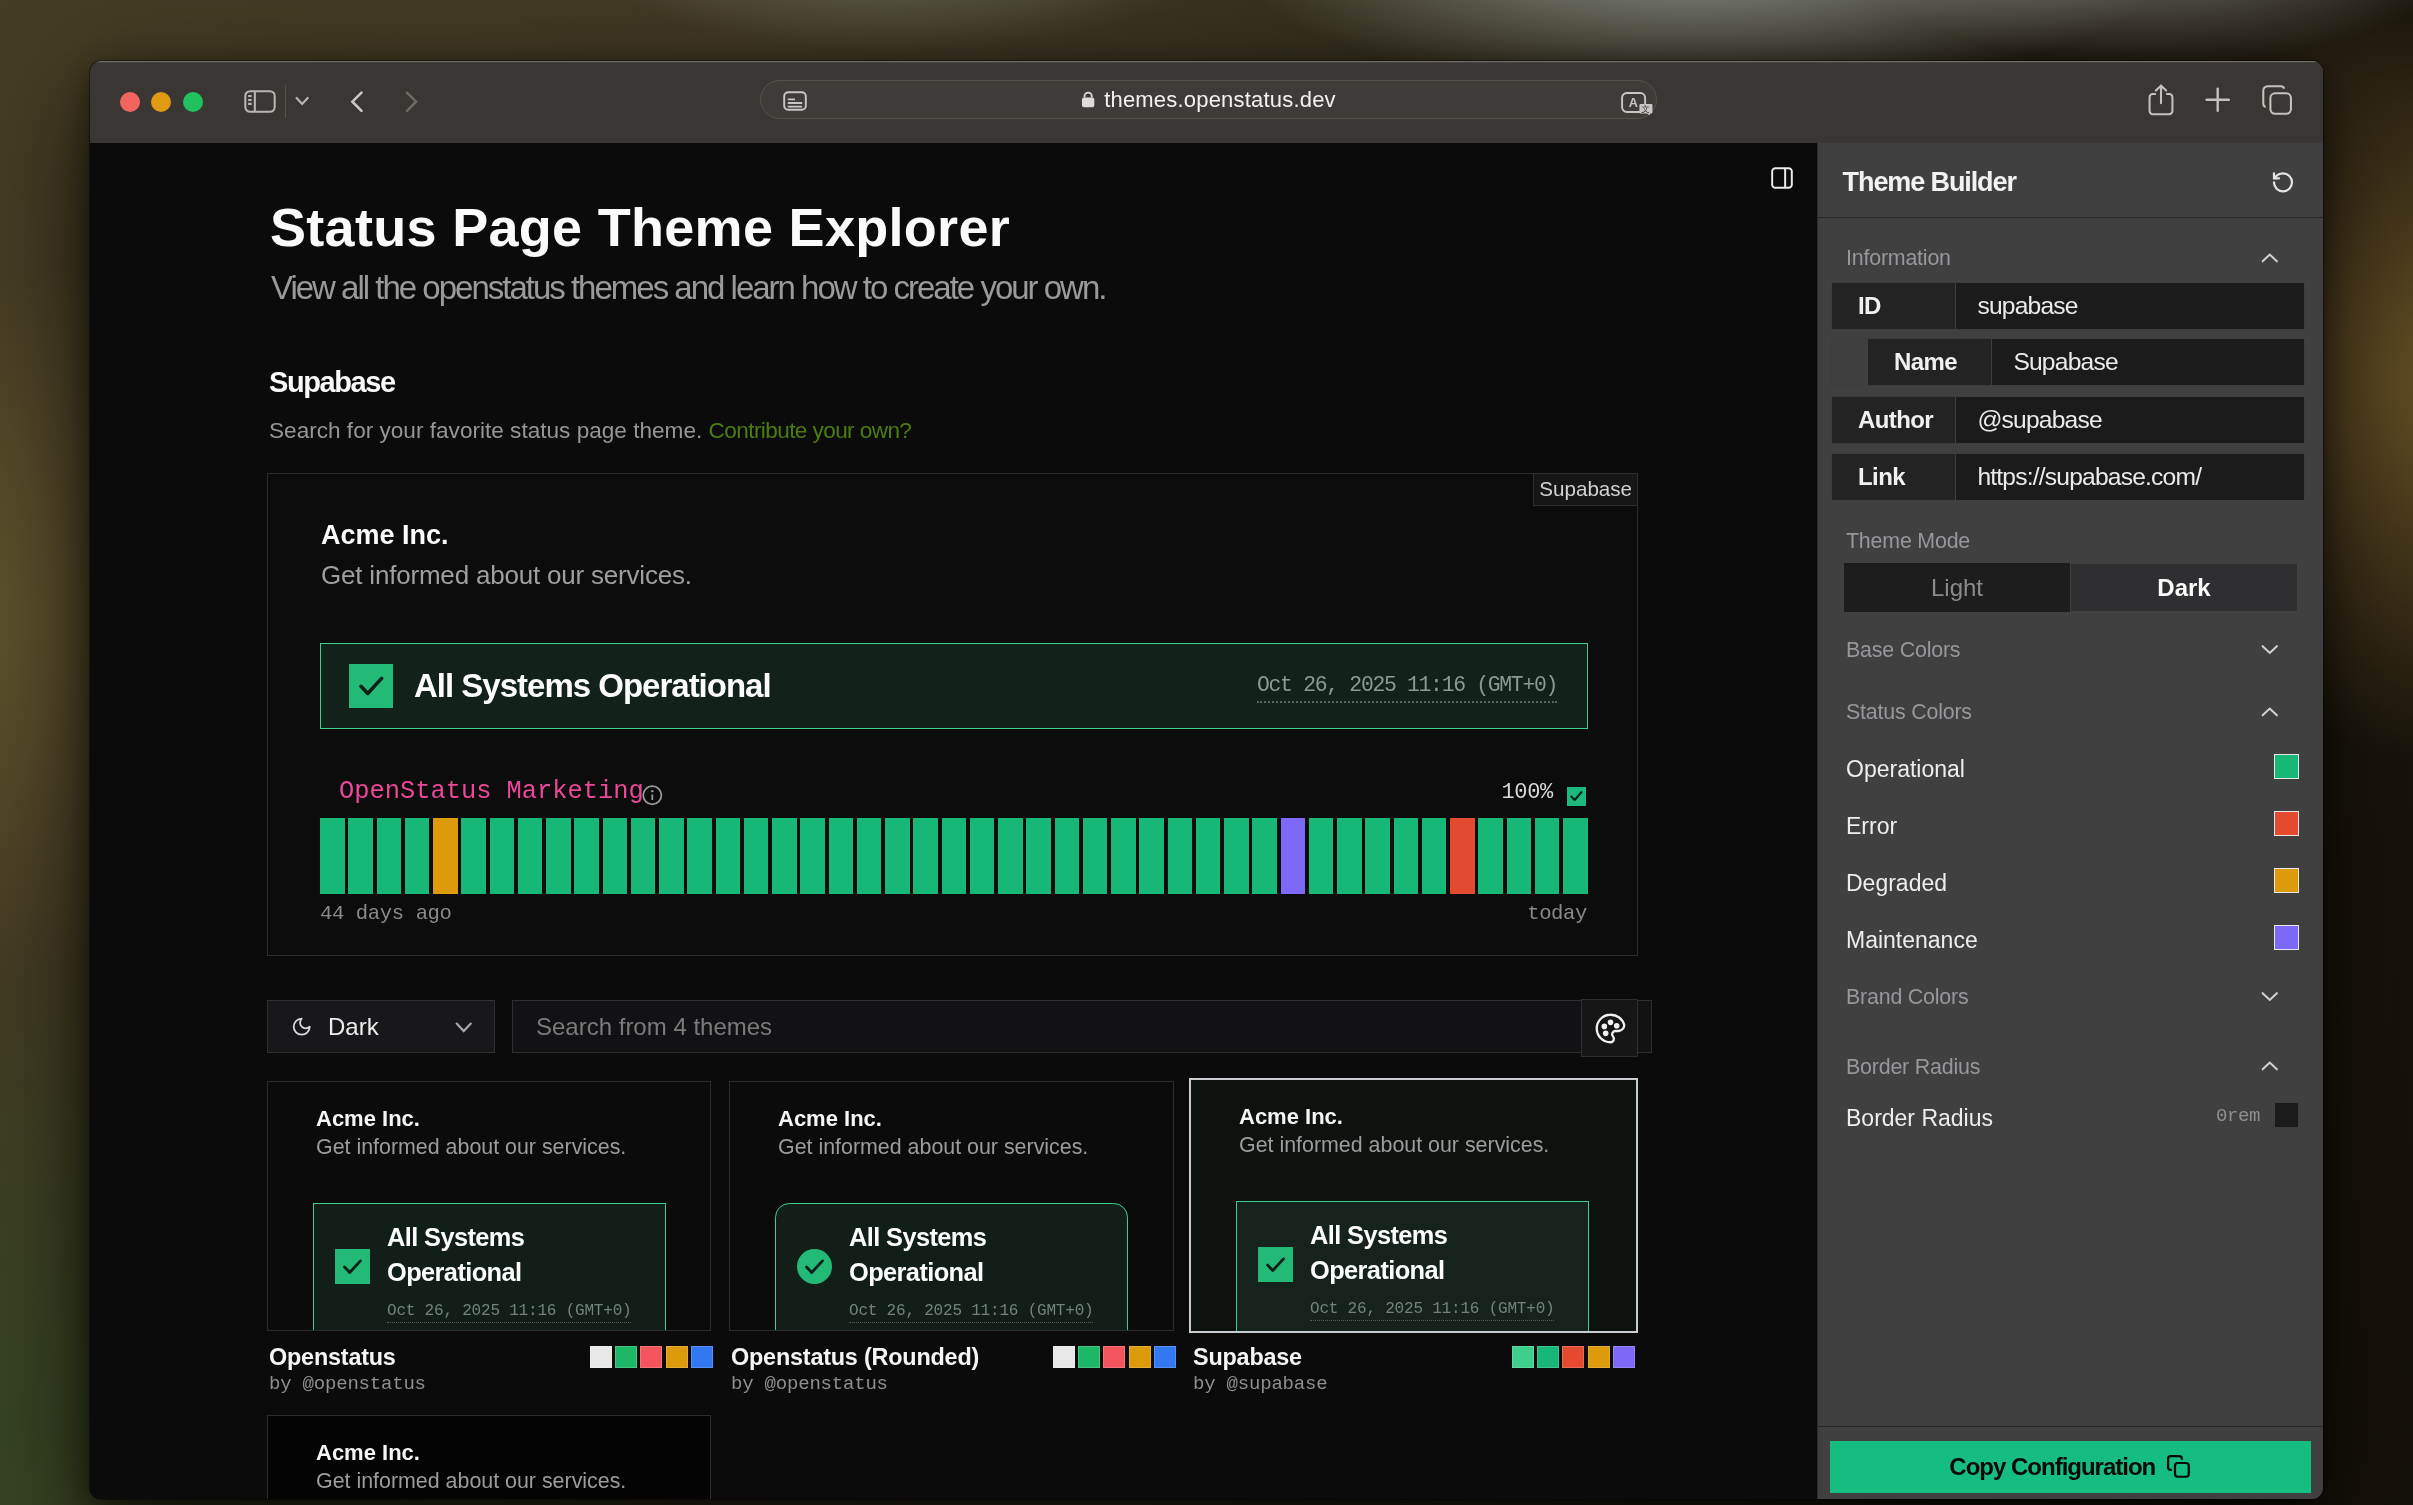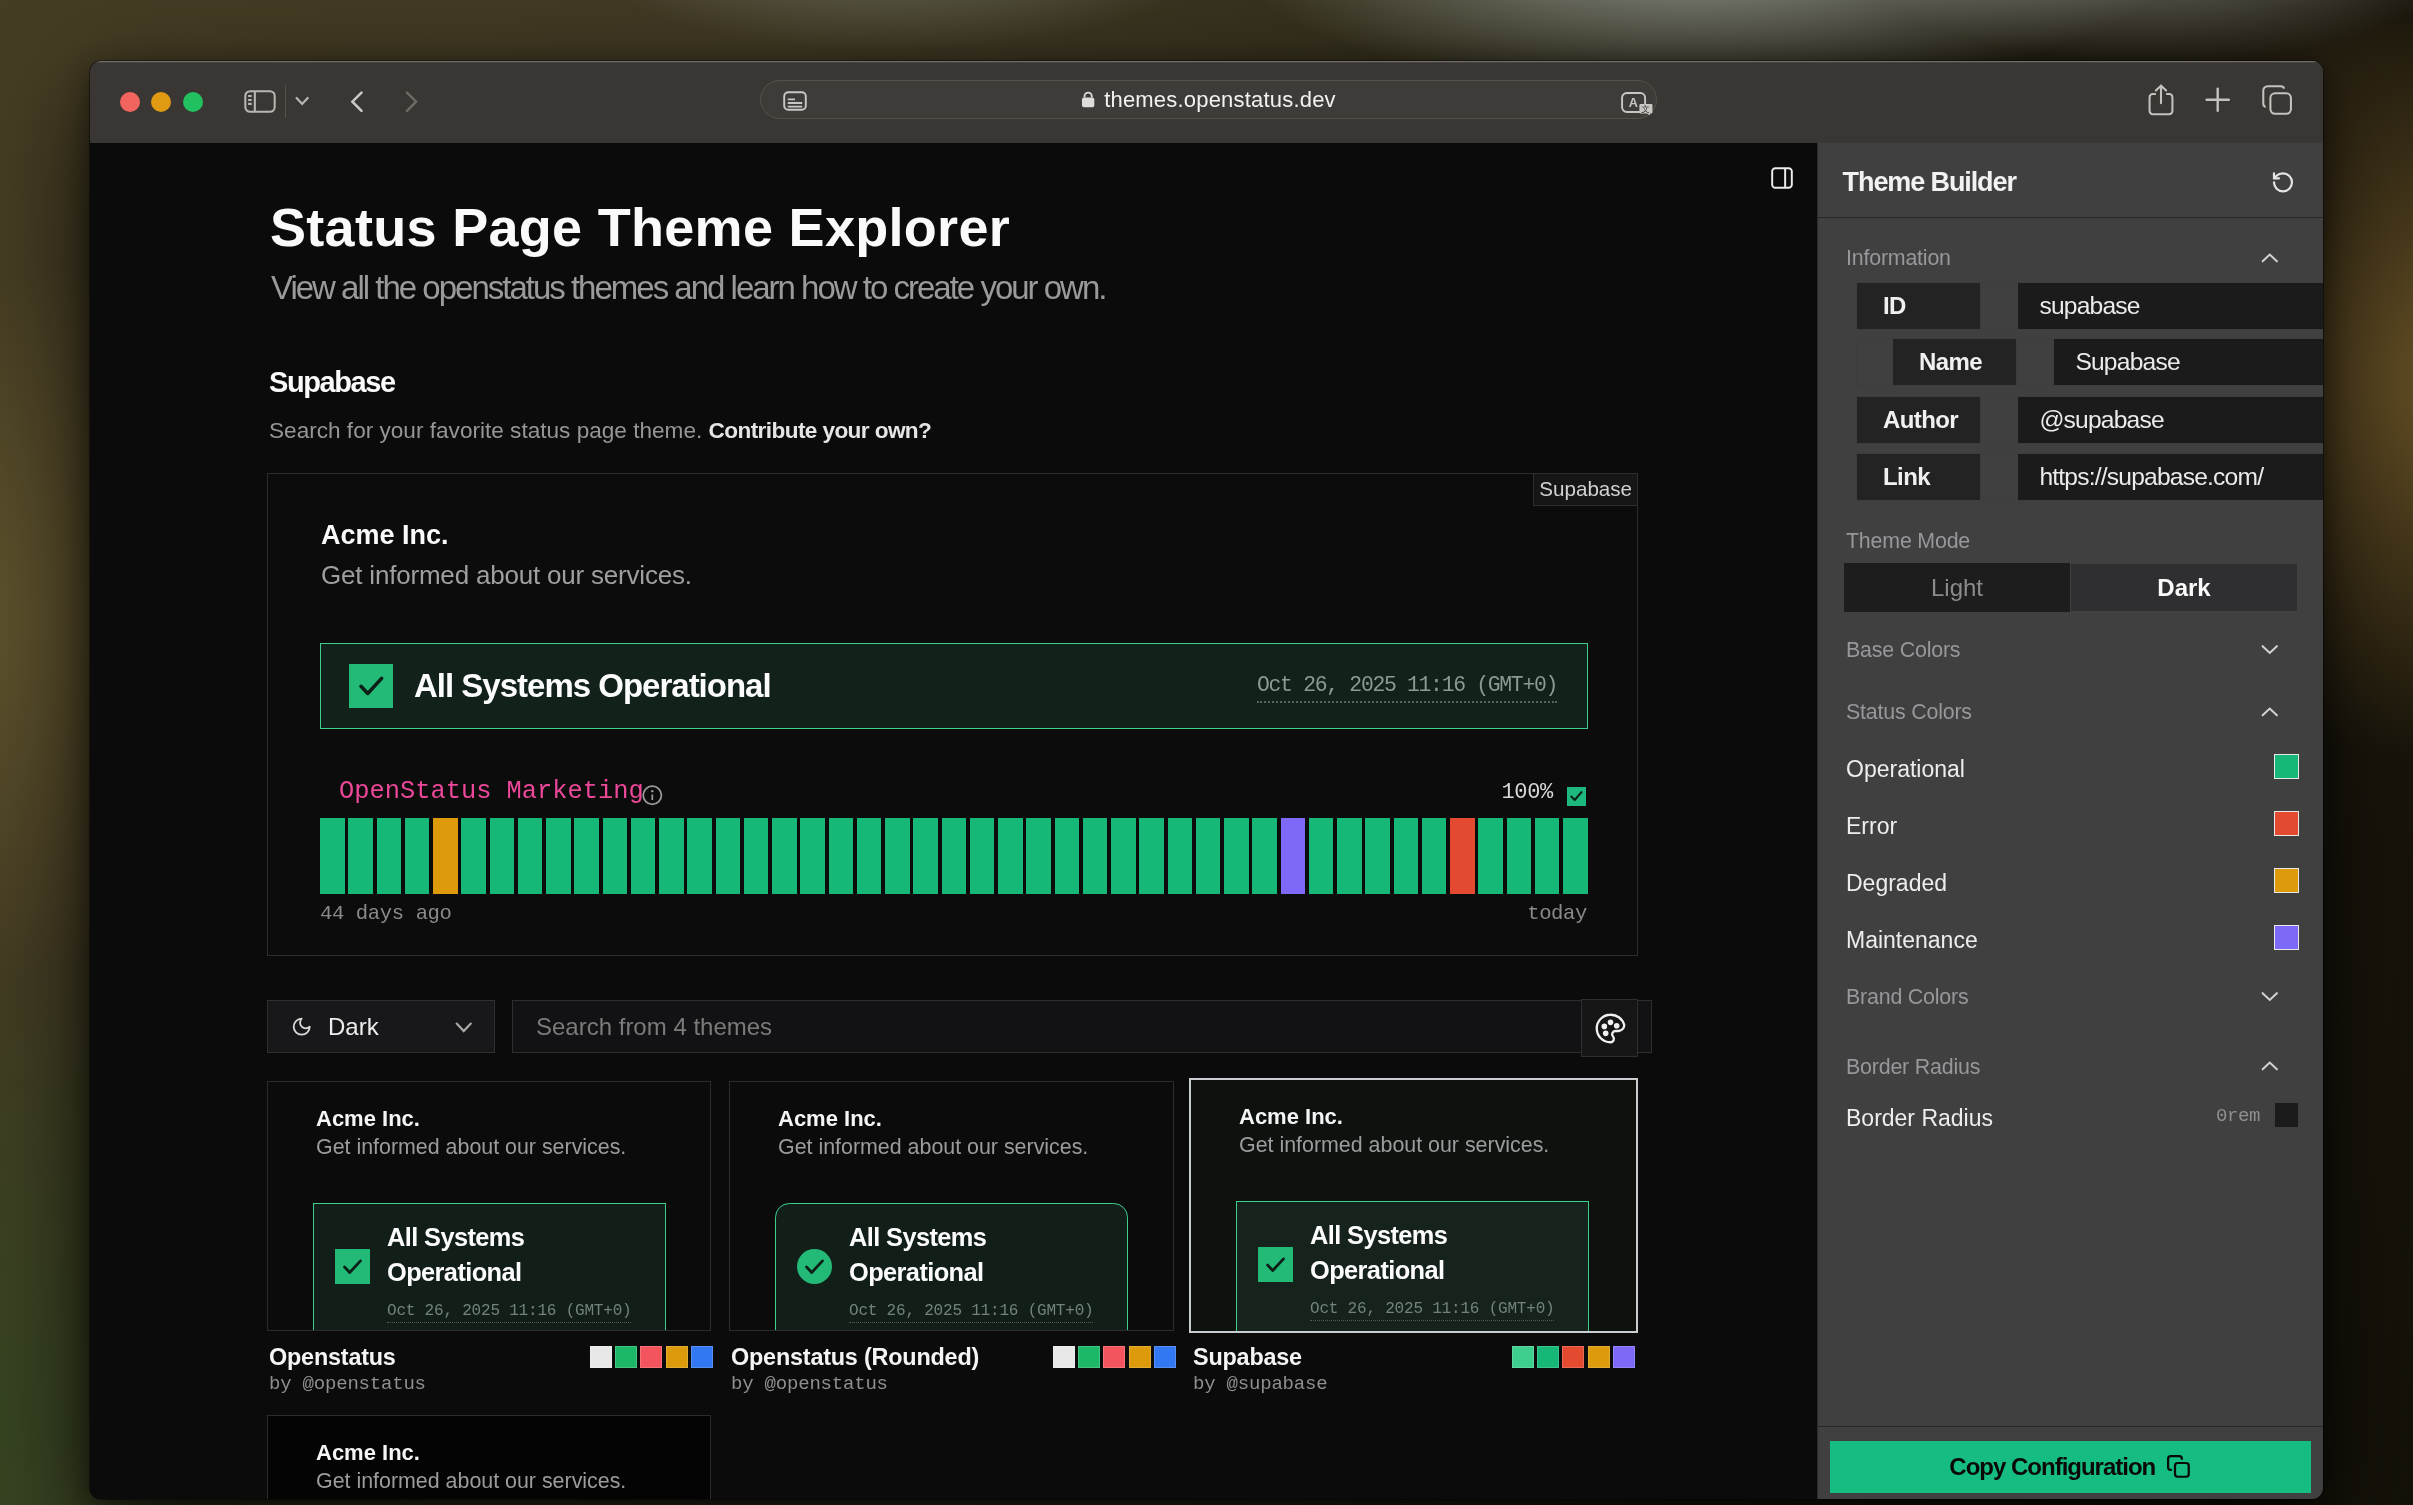--- a/index.html
+++ b/index.html
@@ -39,21 +39,21 @@
   color:#f3f2f1; font-size:22px; letter-spacing:0.2px;
 }
 
 #main { position:absolute; left:0; top:0; width:1727px; height:1438px; background:#0b0b0c; }
 #sidebar { position:absolute; left:1727px; top:0; width:506px; height:1438px; background:#404040; border-left:1.2px solid #2c2c2e; }
 
 h1 { position:absolute; left:180px; top:139px; font-size:54px; letter-spacing:0.3px; color:#fafafa; font-weight:bold; line-height:1; }
 #subtitle { position:absolute; left:181px; top:210px; font-size:33px; color:#9a9a9a; letter-spacing:-2px; line-height:1; }
 #explorer-h { position:absolute; left:179px; top:307px; font-size:29px; color:#fafafa; font-weight:bold; letter-spacing:-1.4px; line-height:1; }
 #searchline { position:absolute; left:179px; top:359px; font-size:22.6px; color:#969696; line-height:1; }
-#searchline b { color:#e5e5e5; font-weight:bold; letter-spacing:-0.6px; }
+#searchline b { color:#4d7c0f; font-weight:normal; letter-spacing:-0.6px; }
 
 #bigcard { position:absolute; left:177px; top:412px; width:1371px; height:483px; border:1.2px solid #2d2d2f; background:#0c0c0d; }
 #bigtab { position:absolute; right:-1.2px; top:-1.2px; width:105px; height:33px; background:#161617; border:1.2px solid #2d2d2f; color:#d2d2d2; font-size:20.6px; display:flex; align-items:center; justify-content:center; }
 #bc-title { position:absolute; left:53px; top:48px; font-size:27px; font-weight:bold; color:#fafafa; line-height:1; }
 #bc-sub { position:absolute; left:53px; top:88px; font-size:26px; color:#9f9f9f; letter-spacing:-0.2px; line-height:1; }
 #banner { position:absolute; left:52px; top:169px; width:1268px; height:86px; border:1.6px solid #3ecf8e; background:#12211a; }
 #banner-check { position:absolute; left:28px; top:20px; width:44px; height:44px; background:#23ba78; }
 #banner-title { position:absolute; left:93px; top:50%; transform:translateY(-50%); font-size:33px; font-weight:bold; color:#fcfcfc; letter-spacing:-1px; }
 #banner-date { position:absolute; right:30px; top:28.6px; font-size:21.4px; letter-spacing:-1.3px; color:#8a9c90; border-bottom:2px dotted #55665c; padding-bottom:4.8px; }
 #mon-name { position:absolute; left:71px; top:305px; font-size:25.4px; color:#ec4899; line-height:1; }
@@ -83,21 +83,21 @@
 .gby { position:absolute; font-size:19px; color:#8f8f8f; letter-spacing:-0.2px; line-height:1; }
 .swatches { position:absolute; top:1285px; display:flex; gap:3.2px; }
 .swatches i { width:22px; height:22px; display:block; border:0.8px solid rgba(255,255,255,.18); }
 
 .side-label { position:absolute; left:28px; color:#97979c; font-size:21.4px; line-height:1; letter-spacing:-0.2px; }
 .chev { position:absolute; left:443px; }
 #tb-title { position:absolute; left:24.6px; top:108px; font-size:27px; font-weight:bold; color:#f2f2f2; letter-spacing:-1.1px; line-height:1; }
 .srow-label { position:absolute; left:28px; font-size:23px; color:#ededed; line-height:1; }
 .swatchbox { position:absolute; left:456px; width:25.4px; height:25.4px; border:1.6px solid #e8e8e8; }
 #copybtn { position:absolute; left:12px; top:1380px; width:481px; height:52px; background:#16bd80; color:#0a0a0a; font-size:24px; font-weight:bold; display:flex; align-items:center; justify-content:center; gap:11px; letter-spacing:-1px; }
-.inforow { position:absolute; left:38px; width:474px; height:48px; border:0.8px solid #3d3d3f; display:flex;gap:37px; }
+.inforow { position:absolute; left:13px; width:474px; height:48px; border:0.8px solid #3d3d3f; display:flex; }
 .inforow .lbl { width:124px; background:#232324; border-right:0.8px solid #3d3d3f; display:flex; align-items:center; padding-left:26px; font-size:24px; font-weight:bold; letter-spacing:-0.6px; color:#f0f0f0; }
 .inforow .val { flex:1; background:#1b1b1c; display:flex; align-items:center; padding-left:21.4px; font-size:24.6px; letter-spacing:-0.8px; color:#ebebeb; }
 </style>
 </head>
 <body>
 <div id="win">
   <div id="titlebar">
     <div class="tl" style="left:30px;background:#f2655e;"></div>
     <div class="tl" style="left:61px;background:#e09b13;"></div>
     <div class="tl" style="left:93px;background:#20c15e;"></div>

